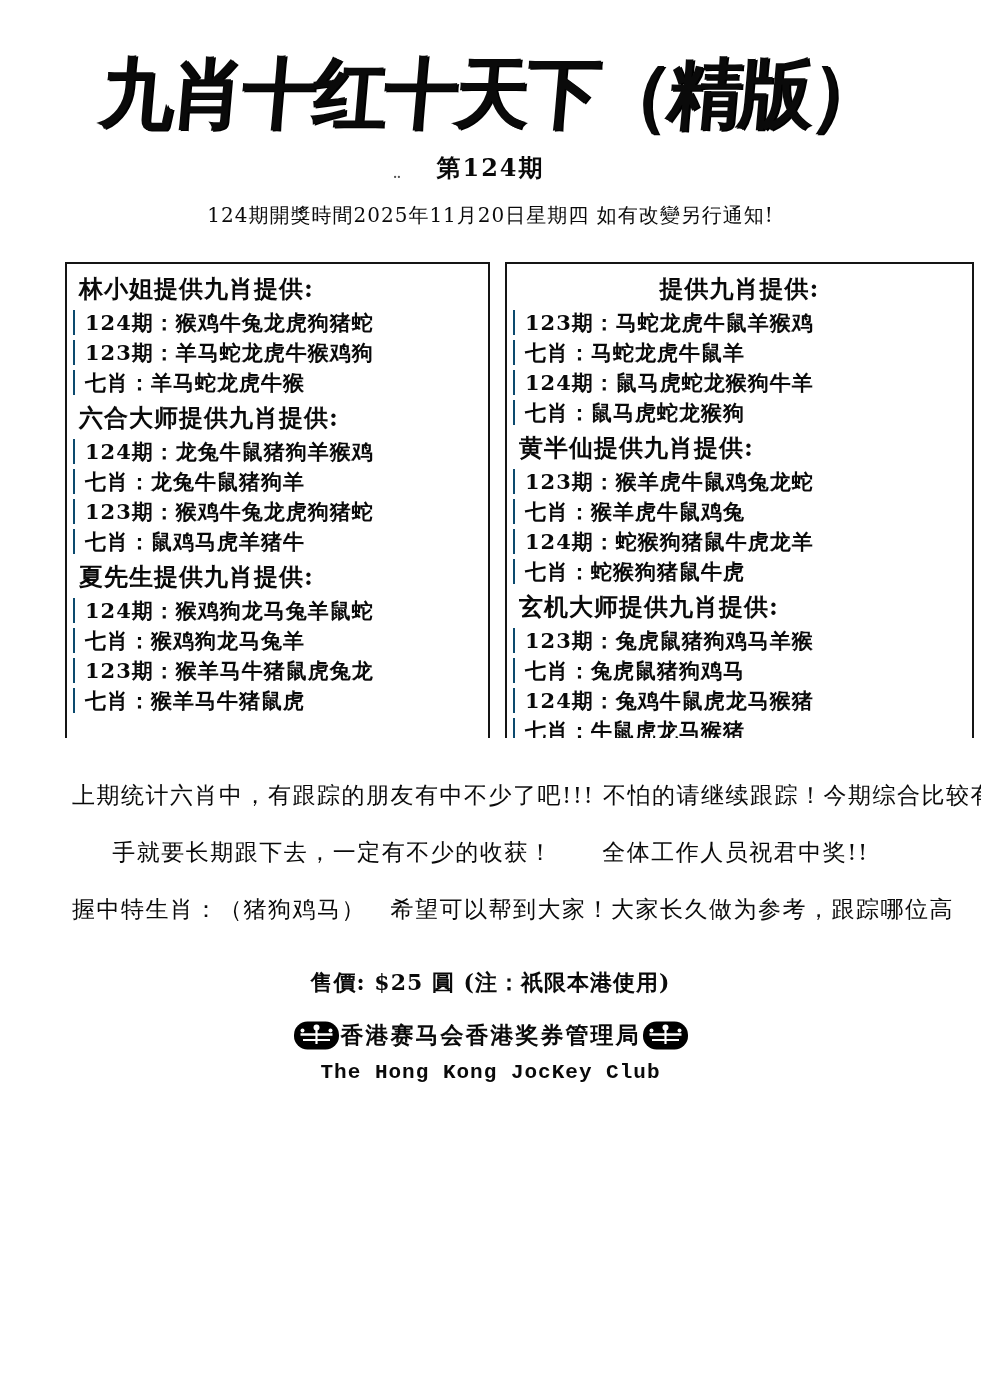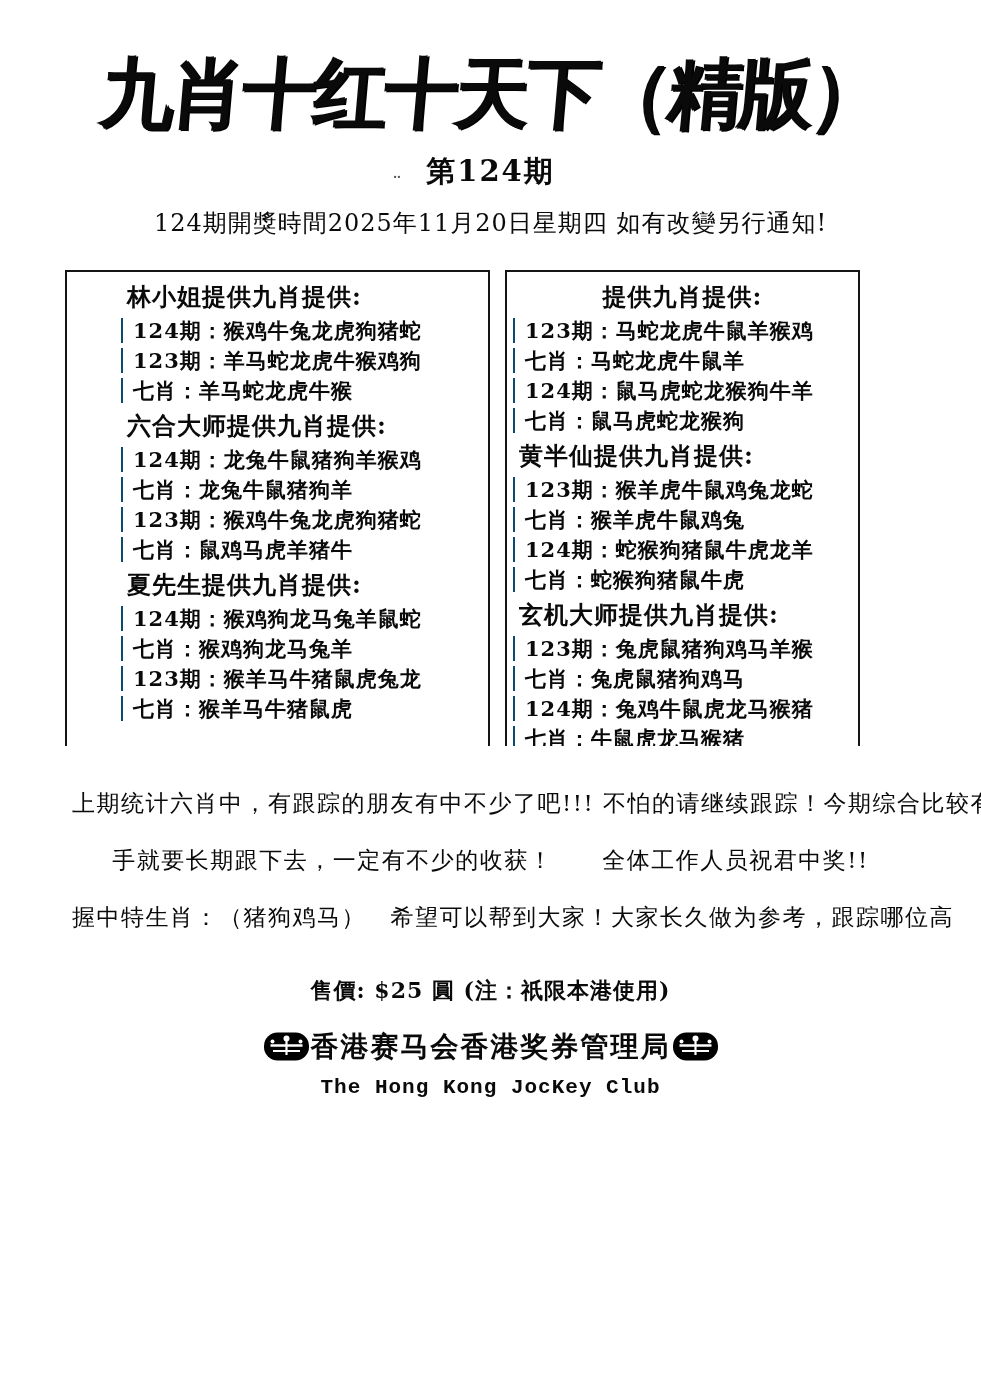--- a/index.html
+++ b/index.html
@@ -20,51 +20,51 @@
     font-weight:900;
     letter-spacing:-3px;
     line-height:1.35;
     transform:skewX(-5deg) scaleY(1.04);
     text-shadow:2px 1px 0 #000;
     white-space:nowrap;
   }
   .issue{
     margin-top:8px;
     text-align:center;
-    font-size:29px;
+    font-size:24px;
     font-weight:600;
     letter-spacing:2px;
   }
   .noise-dots{
     position:absolute;left:392px;top:172px;
     font-size:20px;color:#555;letter-spacing:2px;
   }
   .info-line{
     text-align:center;
-    font-size:24px;
+    font-size:20px;
     letter-spacing:1px;
     margin-top:16px;
     line-height:30px;
   }
   
   .tips{
     display:flex;
     gap:15px;
     margin:32px 0 0 65px;
   }
   .tips-box{
     box-sizing:border-box;
     border:2px solid #151515;
     border-bottom:none;
     padding-top:10px;
     height:476px;
     overflow:hidden;
   }
-  .tips-box.left{width:425px;padding-left:48px;}
-  .tips-box.right{width:355px;}
+  .tips-box.left{width:425px;}
+  .tips-box.right{width:469px;}
   .section{margin-bottom:8px;}
   .section-title{
     font-size:24px;
     font-weight:800;
     letter-spacing:1px;
     line-height:30px;
     padding-left:12px;
     margin-bottom:6px;
     white-space:nowrap;
   }
@@ -104,21 +104,21 @@
     letter-spacing:1px;
   }
   .club-row{
     margin-top:22px;
     display:flex;
     justify-content:center;
     align-items:center;
     gap:1px;
   }
   .club-cn{
-    font-size:28px;
+    font-size:23px;
     font-weight:700;
     letter-spacing:2px;
   }
   .logo{width:47px;height:31px;display:block;}
   .club-en{
     margin-top:10px;
     text-align:center;
     font-family:"Liberation Mono","DejaVu Sans Mono",monospace;
     font-size:21px;
     font-weight:600;

